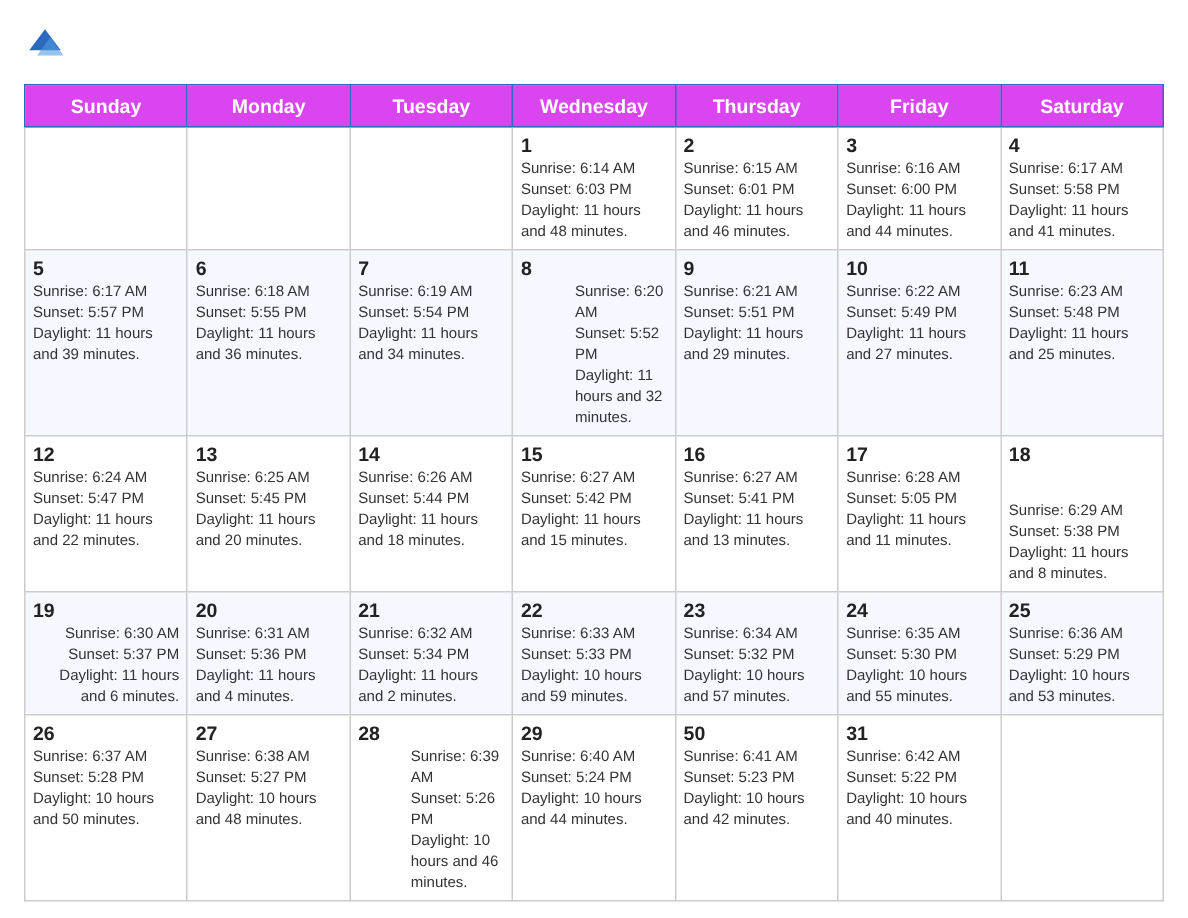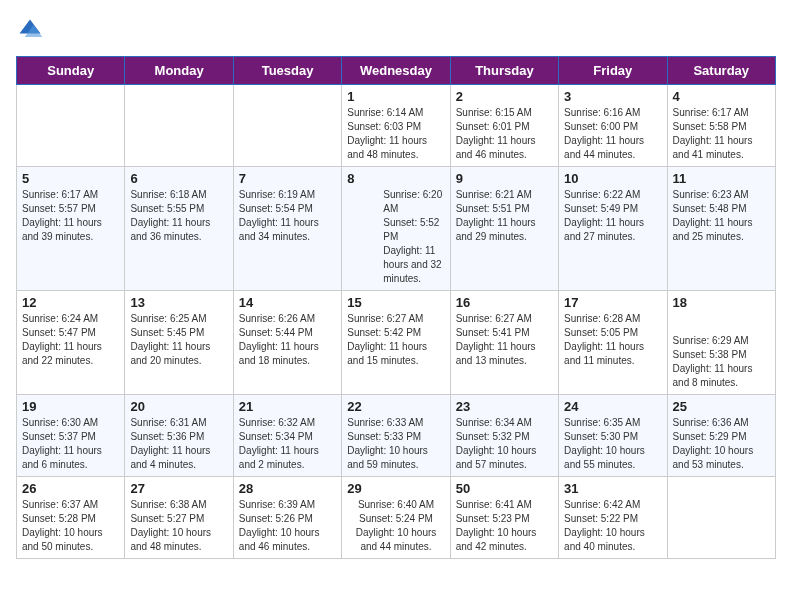--- a/index.html
+++ b/index.html
@@ -51,21 +51,21 @@
     .location-title {
       font-size: 16px;
       color: #444;
     }
     .calendar-table {
       width: 100%;
       border-collapse: collapse;
       border: 1px solid #ccc;
     }
     .calendar-table th {
-      background-color: #701a75;
+      background-color: #d946ef;
       color: #fff;
       font-size: 13px;
       font-weight: bold;
       padding: 6px 4px;
       text-align: center;
       border: 1px solid #2a6bbf;
     }
     .calendar-table td {
       width: calc(100% / 7);
       vertical-align: top;
@@ -239,21 +239,21 @@
         <td>
           <span class="day-number">18</span>
           <div class="day-info" style="white-space: pre-line; margin-top: 24px;">Sunrise: 6:29 AM
 Sunset: 5:38 PM
 Daylight: 11 hours and 8 minutes.</div>
         </td>
       </tr>
       <tr>
         <td>
           <span class="day-number">19</span>
-          <div class="day-info" style="white-space: pre-line;">Sunrise: 6:30 AM
+          <div class="day-info" style="white-space: pre-line; text-align: right;">Sunrise: 6:30 AM
 Sunset: 5:37 PM
 Daylight: 11 hours and 6 minutes.</div>
         </td>
         <td>
           <span class="day-number">20</span>
           <div class="day-info" style="white-space: pre-line;">Sunrise: 6:31 AM
 Sunset: 5:36 PM
 Daylight: 11 hours and 4 minutes.</div>
         </td>
         <td>
@@ -295,27 +295,27 @@
 Daylight: 10 hours and 50 minutes.</div>
         </td>
         <td>
           <span class="day-number">27</span>
           <div class="day-info" style="white-space: pre-line;">Sunrise: 6:38 AM
 Sunset: 5:27 PM
 Daylight: 10 hours and 48 minutes.</div>
         </td>
         <td>
           <span class="day-number">28</span>
-          <div class="day-info" style="white-space: pre-line;">Sunrise: 6:39 AM
+          <div class="day-info" style="white-space: pre-line; margin-left: 35px;">Sunrise: 6:39 AM
 Sunset: 5:26 PM
 Daylight: 10 hours and 46 minutes.</div>
         </td>
         <td>
           <span class="day-number">29</span>
-          <div class="day-info" style="white-space: pre-line; text-align: center;">Sunrise: 6:40 AM
+          <div class="day-info" style="white-space: pre-line;">Sunrise: 6:40 AM
 Sunset: 5:24 PM
 Daylight: 10 hours and 44 minutes.</div>
         </td>
         <td>
           <span class="day-number">50</span>
           <div class="day-info" style="white-space: pre-line;">Sunrise: 6:41 AM
 Sunset: 5:23 PM
 Daylight: 10 hours and 42 minutes.</div>
         </td>
         <td>

